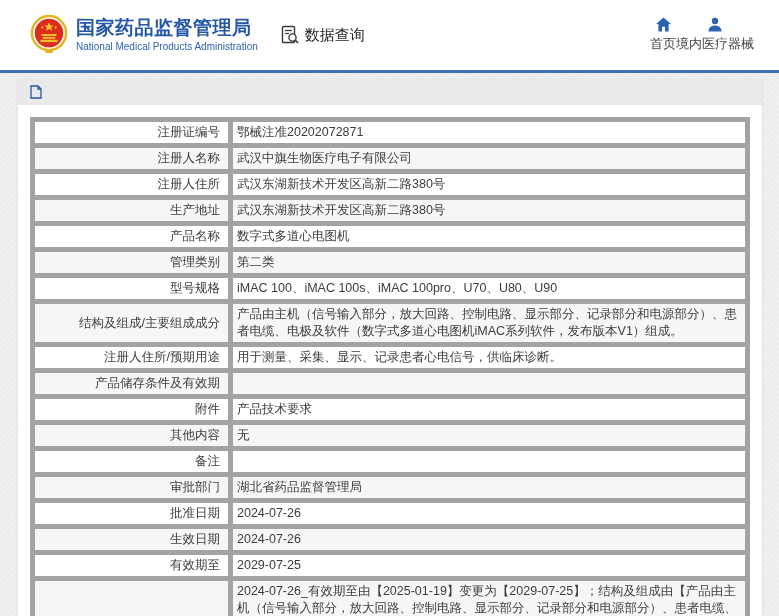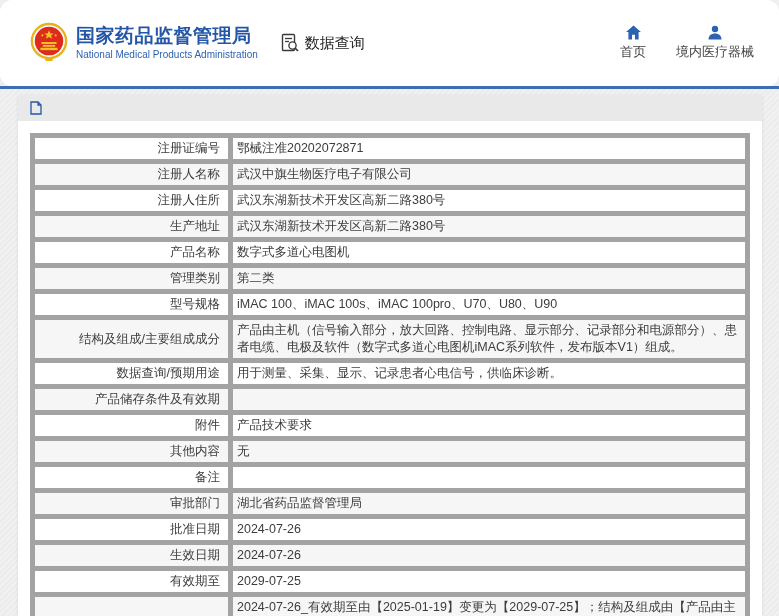--- a/index.html
+++ b/index.html
@@ -5,36 +5,35 @@
   * { box-sizing: border-box; }
   html, body { margin: 0; padding: 0; }
   body {
     width: 779px; height: 616px; overflow: hidden;
     font-family: "Liberation Sans", "DejaVu Sans", sans-serif;
     background: repeating-linear-gradient(135deg, #ececec 0 2px, #f1f1f1 2px 4px);
     color: #3a3a3a;
   }
   
   .header {
-    height: 86px; background: #ffffff;
+    height: 70px; background: #ffffff;
     display: flex; align-items: center;
     padding: 0 25px 0 30px;
-    border-radius: 12px;
   }
   .logo-group { display: flex; align-items: center; }
   .emblem { width: 38px; height: 44px; margin-right: 8px; }
   .org-text { display: flex; flex-direction: column; line-height: 1.1; }
   .org-title { font-size: 19px; font-weight: bold; color: #2356a7; letter-spacing: 0.5px; }
   .org-subtitle { font-size: 10px; color: #2e63b0; margin-top: 2px; }
   .data-query {
     display: flex; align-items: center; margin-left: 22px;
     font-size: 15px; color: #222; cursor: pointer;
   }
   .data-query svg { margin-right: 5px; }
-  .header-nav { margin-left: auto; display: flex; gap: 30px; }
+  .header-nav { margin-left: auto; display: flex; }
   .nav-item {
     display: flex; flex-direction: column; align-items: center;
     font-size: 13px; color: #444; cursor: pointer;
   }
   .nav-item svg { margin-bottom: 3px; }
   .blue-line { height: 3px; background: #3d6db5; }
 
   
   .page { padding: 6px 17px 8px 18px; }
   .card {
@@ -153,21 +152,21 @@
           </tr>
           <tr>
             <th>型号规格</th>
             <td>iMAC 100、iMAC 100s、iMAC 100pro、U70、U80、U90</td>
           </tr>
           <tr>
             <th>结构及组成/主要组成成分</th>
             <td>产品由主机（信号输入部分，放大回路、控制电路、显示部分、记录部分和电源部分）、患者电缆、电极及软件（数字式多道心电图机iMAC系列软件，发布版本V1）组成。</td>
           </tr>
           <tr>
-            <th>数据查询/预期用途</th>
+            <th>注册人住所/预期用途</th>
             <td>用于测量、采集、显示、记录患者心电信号，供临床诊断。</td>
           </tr>
           <tr>
             <th>产品储存条件及有效期</th>
             <td></td>
           </tr>
           <tr>
             <th>附件</th>
             <td>产品技术要求</td>
           </tr>

